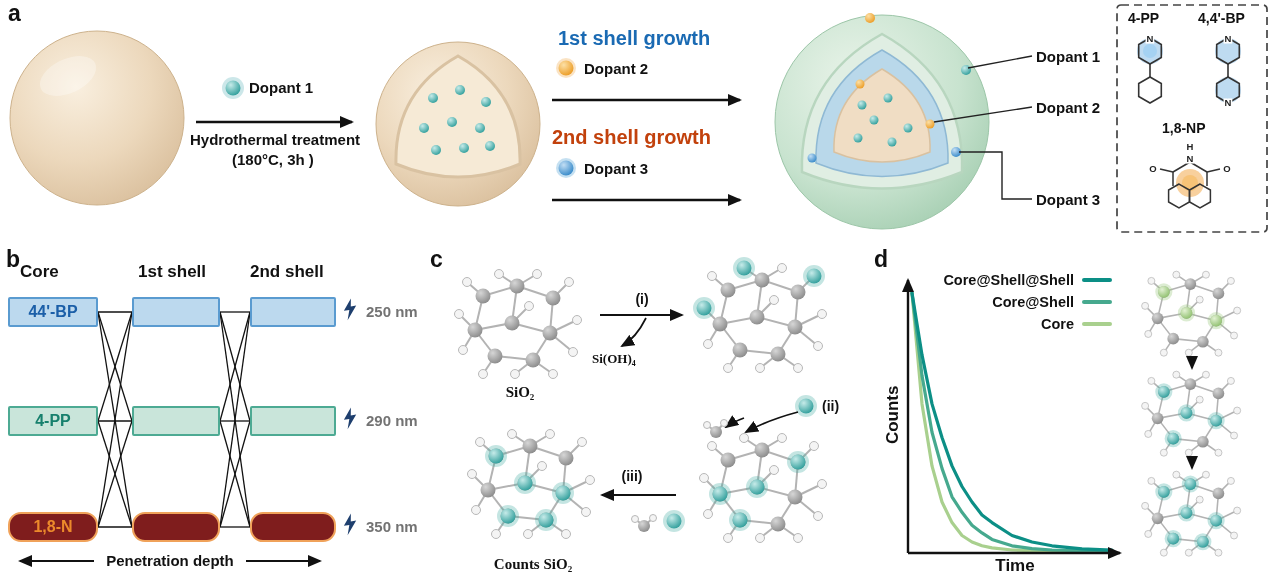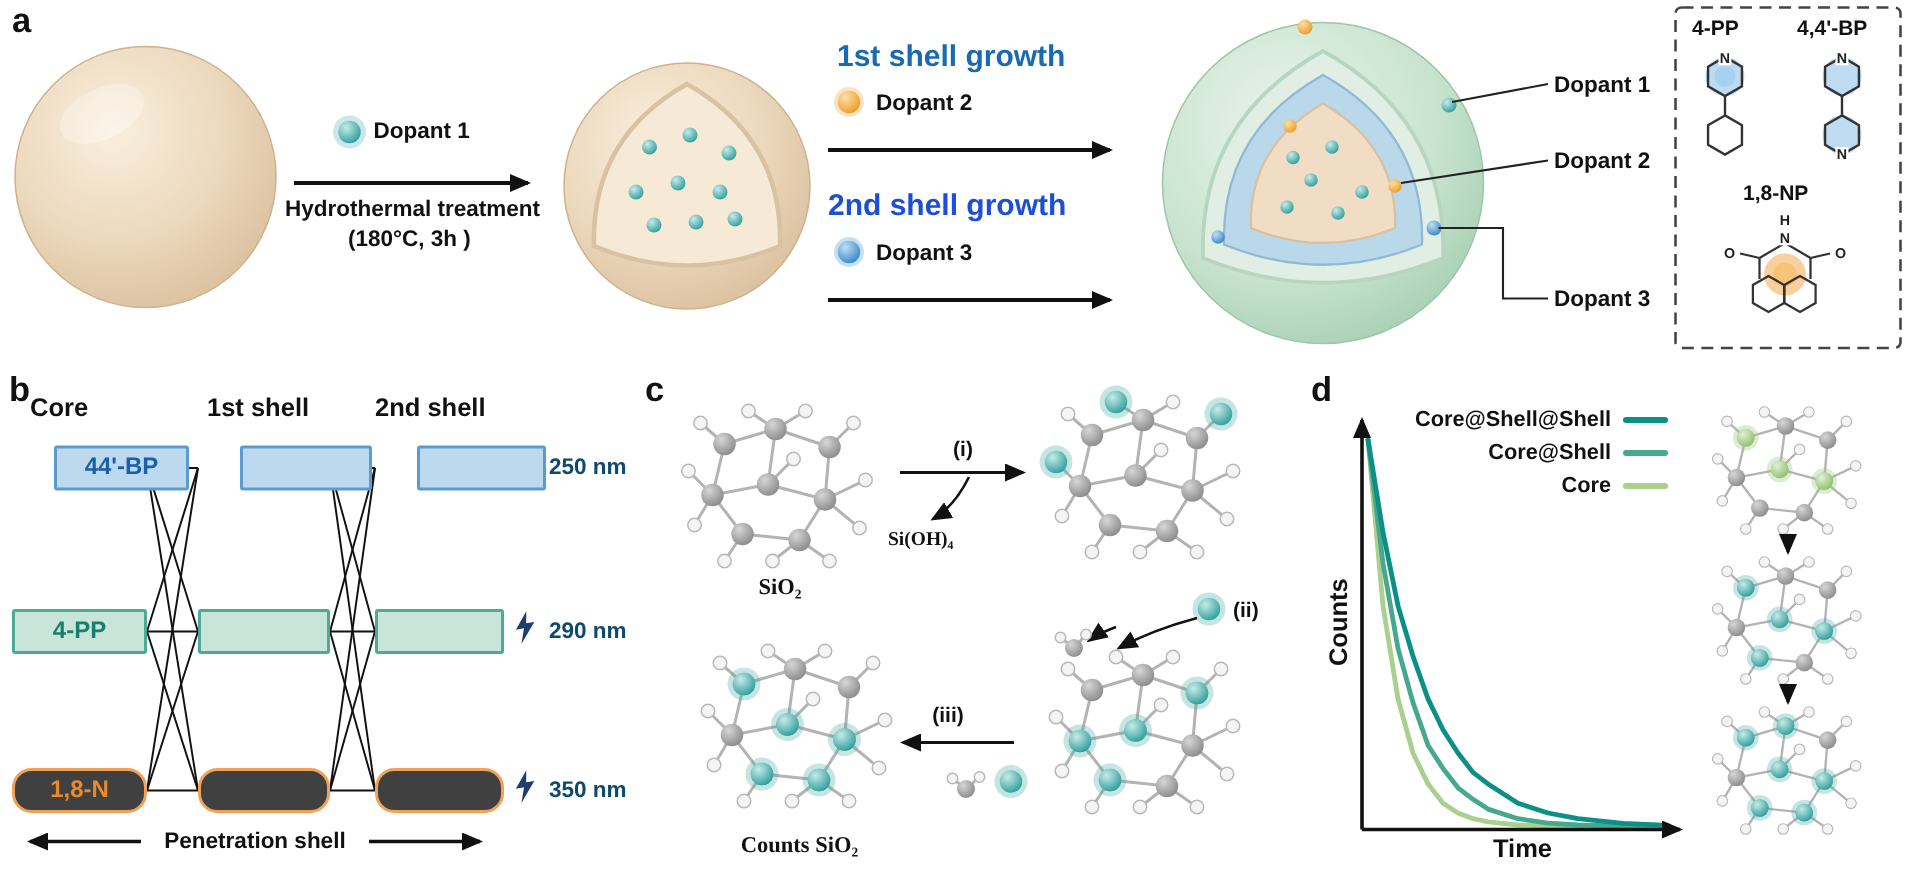--- a/index.html
+++ b/index.html
@@ -3,32 +3,32 @@
 <meta charset="utf-8">
 <style>
   html,body{margin:0;padding:0;background:#fff;}
   #root{position:relative;width:1272px;height:579px;background:#ffffff;
         font-family:"Liberation Sans",sans-serif;overflow:hidden;}
   #gfx{position:absolute;left:0;top:0;}
   .layer{position:absolute;inset:0;pointer-events:none;}
   .txt{position:absolute;font-weight:bold;color:#111;white-space:nowrap;line-height:1.15;}
   .panel-letter{font-size:23px;}
   .s14{font-size:14px;} .s15{font-size:15px;} .s16{font-size:20px;} .s17{font-size:17px;}
-  .blue-txt{color:#1a6ab3;} .teal-txt{color:#1d4ed8;}
-  .wl{color:#0c4a6e;font-size:15px;text-align:right;}
+  .blue-txt{color:#1a6ab3;} .teal-txt{color:#c2410c;}
+  .wl{color:#737373;font-size:15px;text-align:right;}
   .chem{font-family:Liberation Serif, serif;}
   .ctr{text-align:center;}
   .rot{transform:rotate(-90deg);}
   .bbox{position:absolute;box-sizing:border-box;height:30px;border:2px solid;border-radius:2px;
         display:flex;align-items:center;justify-content:center;font-weight:bold;font-size:16px;}
   .c-blue{background:#bcd9ee;border-color:#5a9bd0;color:#1b5fa8;}
   .c-teal{background:#c9e5da;border-color:#4daa93;color:#17806d;}
-  .c-orange{background:#404040;border-color:#f0a25a;color:#ec8a2b;border-radius:13px;}
+  .c-orange{background:#7f1d1d;border-color:#f0a25a;color:#ec8a2b;border-radius:13px;}
   .col0{left:8px;width:90px;} .col1{left:132px;width:88px;} .col2{left:250px;width:86px;}
-  .row0{top:297px;margin-left:28px;} .row1{top:406px;} .row2{top:512px;}
+  .row0{top:297px;} .row1{top:406px;} .row2{top:512px;}
   .leg-row{position:absolute;left:900px;width:212px;display:flex;justify-content:flex-end;
            align-items:center;gap:8px;}
   .leg-label{font-weight:bold;font-size:14.5px;color:#111;}
   .leg-swatch{display:inline-block;width:30px;height:4px;border-radius:2px;}
   svg text{font-family:"Liberation Sans",sans-serif;}
 </style>
 </head>
 <body>
 
 <div id="root">
@@ -380,21 +380,21 @@
 </div>
 
 <div class="layer">
   <div class="txt panel-letter" style="left:6px;top:246px">b</div>
   <div class="txt s17" style="left:20px;top:262px">Core</div>
   <div class="txt s17" style="left:138px;top:262px">1st shell</div>
   <div class="txt s17" style="left:250px;top:262px">2nd shell</div>
   <div class="txt wl" style="left:366px;top:303px">250 nm</div>
   <div class="txt wl" style="left:366px;top:412px">290 nm</div>
   <div class="txt wl" style="left:366px;top:518px">350 nm</div>
-  <div class="txt s15 ctr" style="left:100px;top:552px;width:140px">Penetration shell</div>
+  <div class="txt s15 ctr" style="left:100px;top:552px;width:140px">Penetration depth</div>
 </div>
 
 <div>
   <div class="bbox c-blue col0 row0">
         <span>44'-BP</span>
       </div>
   <div class="bbox c-blue col1 row0"></div>
   <div class="bbox c-blue col2 row0"></div>
   <div class="bbox c-teal col0 row1">
         <span>4-PP</span>

